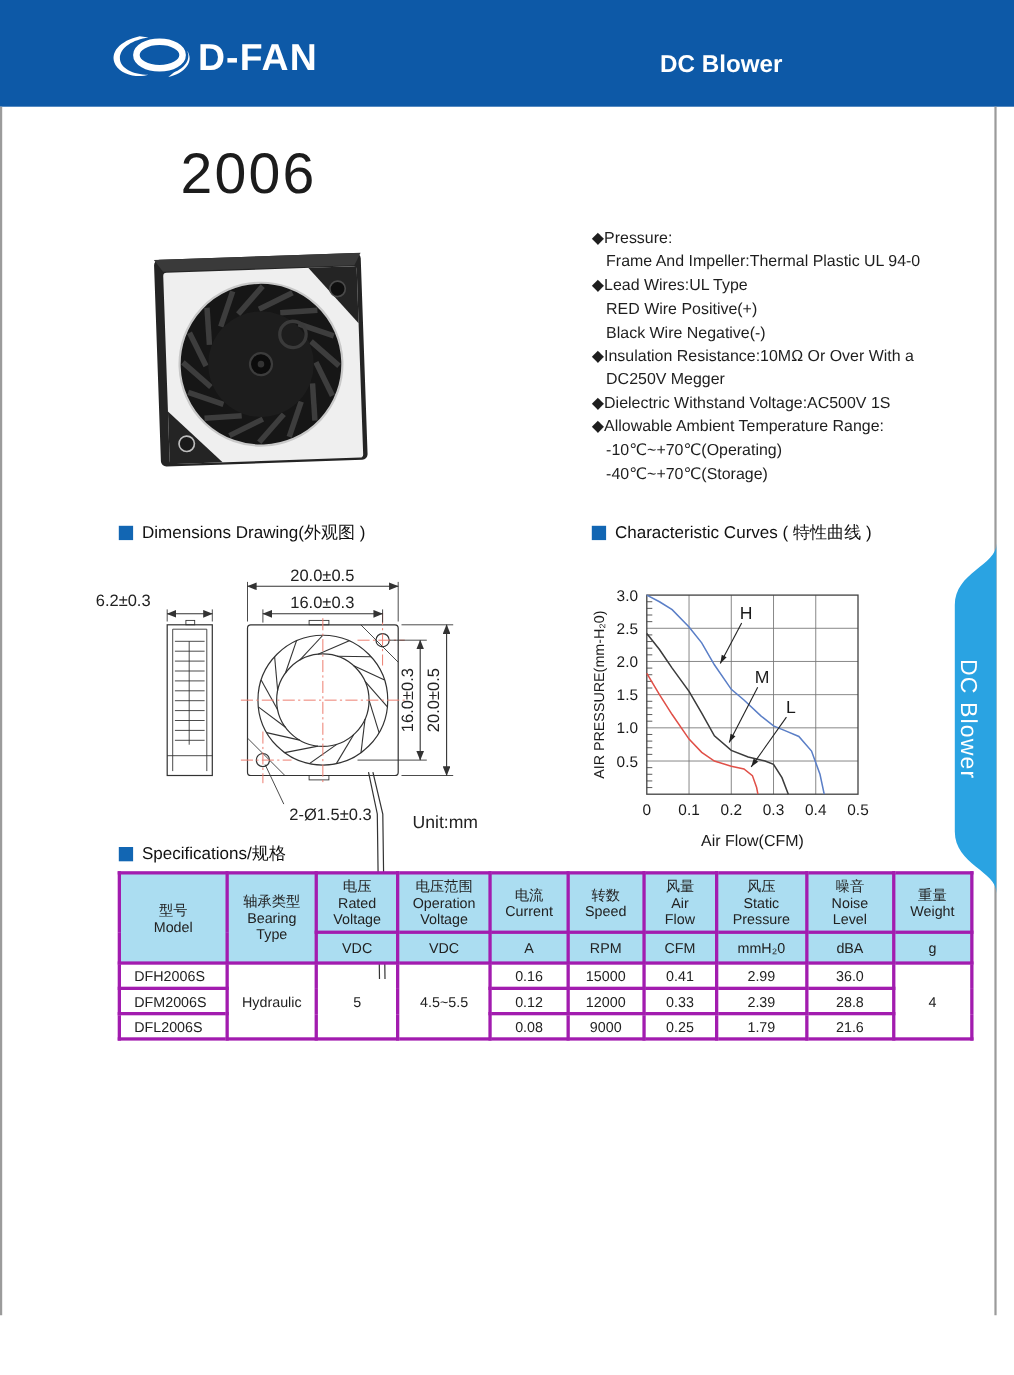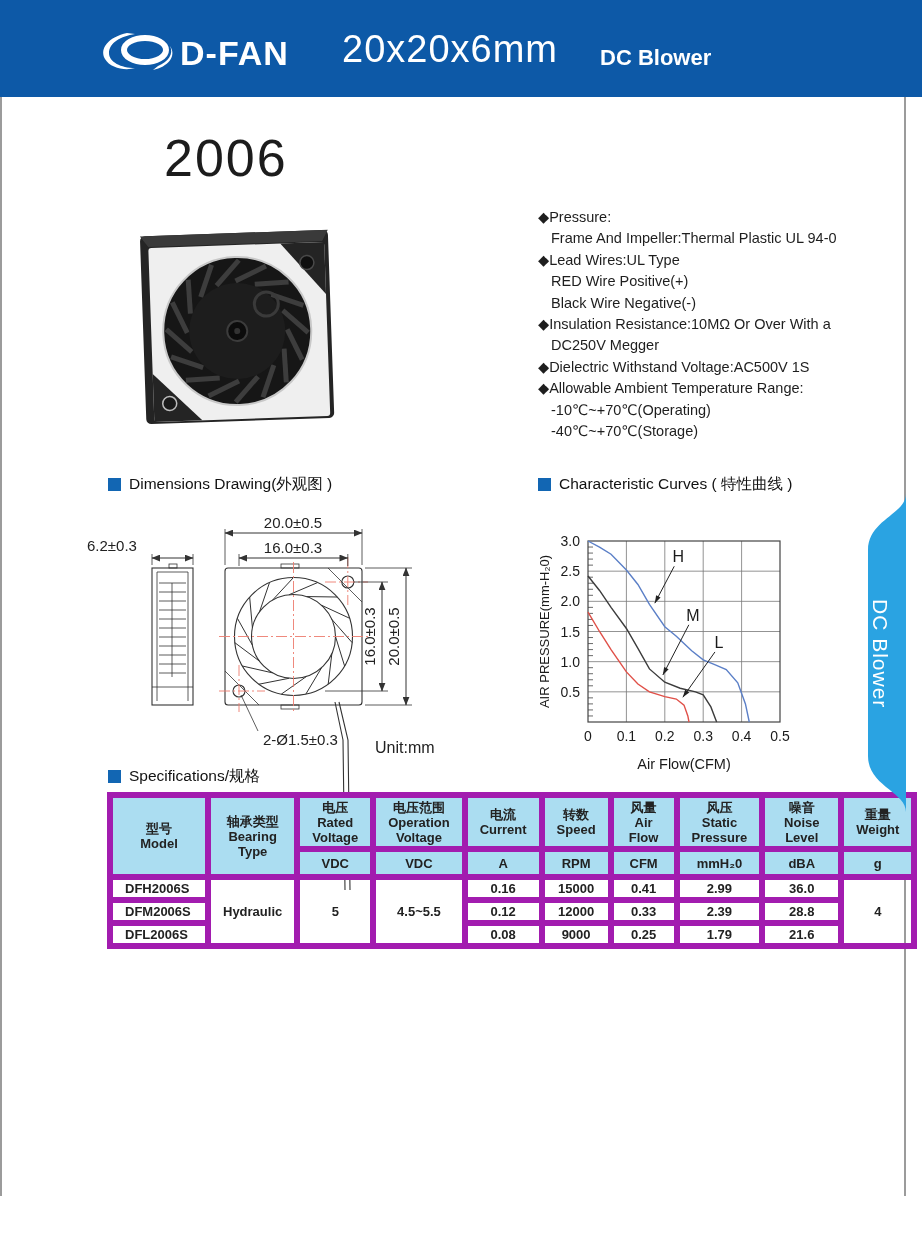--- a/index.html
+++ b/index.html
@@ -21,21 +21,21 @@
           font-size:15.5px;line-height:27px;padding-left:9px;box-sizing:border-box;}
   .gs-list{left:538px;top:207px;width:336px;font-size:14.5px;color:#1e1e1e;line-height:21.4px;}
   .gs-list .ind{padding-left:13px;}
   
   .sec{font-size:15.5px;color:#111;display:flex;align-items:center;}
   .bluesq{width:13px;height:13px;background:#1266b3;margin-right:8px;display:inline-block;flex:0 0 auto;}
   
   .spec-table{left:107px;top:792px;}
   table{border-collapse:collapse;table-layout:fixed;font-size:13px;color:#222;}
   table{border:2px solid #3d3d3d;}
-  th,td{border:6px solid #a21caf;padding:0 12px;text-align:center;font-weight:700;}
+  th,td{border:3px solid #a21caf;padding:0 12px;text-align:center;font-weight:400;}
   tr.h1 th,tr.h2 th{background:#abddf1;}
   tr.h1{height:54px;} tr.h2{height:28px;} tr.d{height:23px;}
   td.model{text-align:left;padding-left:12px;}
   th div{line-height:15px;}
   
   .tab-label{left:861px;top:545px;width:38px;height:218px;writing-mode:vertical-rl;color:#fff;
              font-size:21px;letter-spacing:1px;display:flex;align-items:center;justify-content:center;}
   
   .f-url{left:726px;top:1202px;font-size:13.5px;color:#8a8a8a;}
   .f-badge{left:827px;top:1200px;width:35px;height:21px;background:#3b82f6;color:#fff;
@@ -54,21 +54,20 @@
 
 <div class="page">
 
   <div class="abs hdr">
     <svg class="abs" style="left:98px;top:26px" width="84" height="48" viewBox="0 0 84 48">
       <ellipse cx="47" cy="24" rx="21" ry="12" fill="none" stroke="#fff" stroke-width="6"></ellipse>
       <path d="M29,7 C11,11 1,22 7,33 C12,42 27,45 37,42 C23,42 11,36 11,27 C11,17 23,10 37,8 Z" fill="#fff"></path>
       <path d="M60,40 C70,36 76,28 72,20 C79,30 70,41 55,44 Z" fill="#fff"></path>
     </svg>
     <div class="abs brand">D-FAN</div>
-    <div class="abs size-title">20x20x6mm</div>
     <div class="abs ptype">DC Blower</div>
   </div>
 
   <div class="abs b-left"></div>
   <div class="abs b-right"></div>
   <div class="abs b-bottom"></div>
 
   <div class="abs model-title">2006</div>
 
   <svg class="abs" style="left:133px;top:213px" width="212" height="222" viewBox="0 0 212 222">

